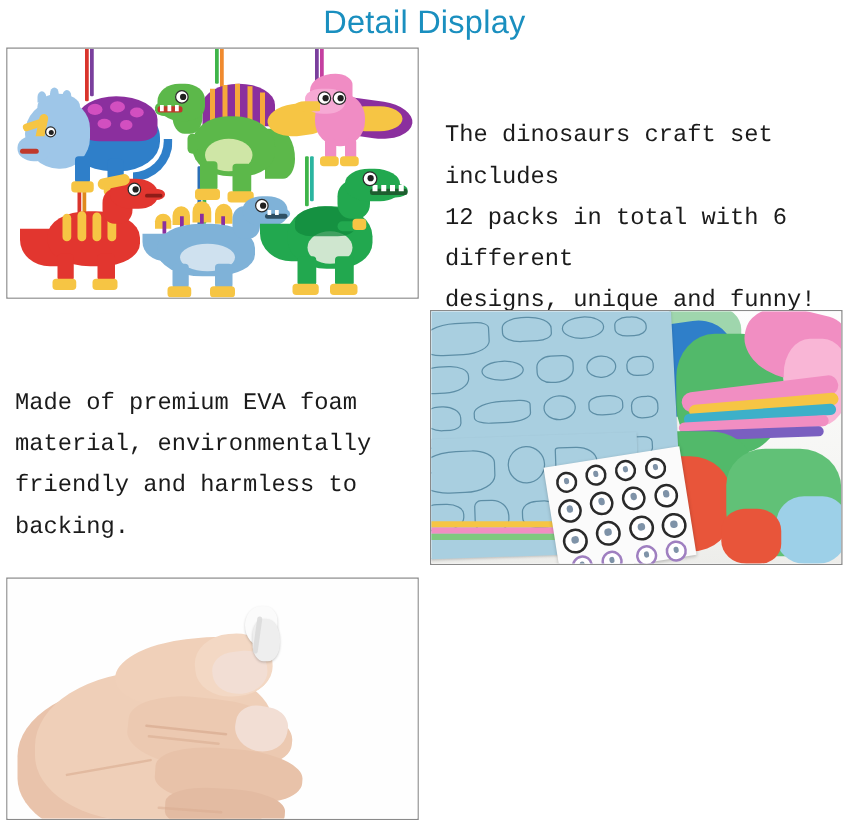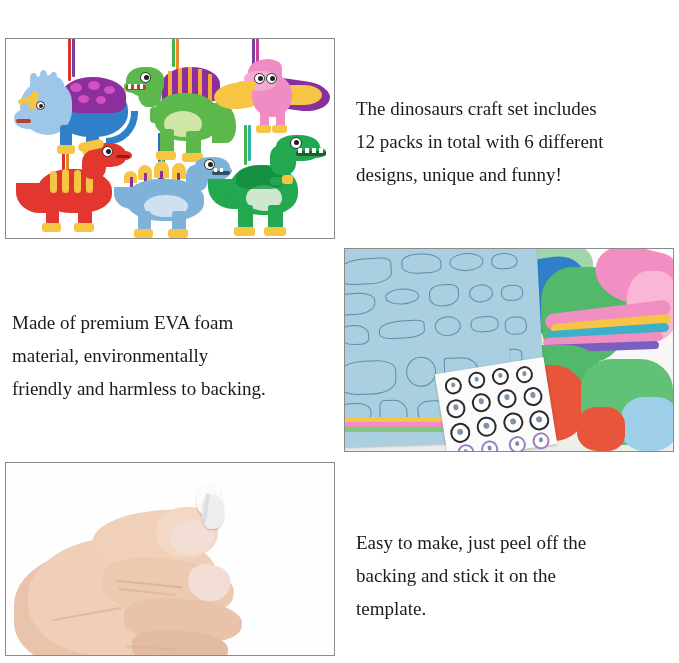--- a/index.html
+++ b/index.html
@@ -25,21 +25,21 @@
     background: #ffffff;
     overflow: hidden;
   }
   .photo { position: absolute; inset: 0; overflow: hidden; background: #fff; }
 
   .blurb {
     position: absolute;
     color: #1b1b1b;
     font-size: 19px;
     line-height: 33px;
-    font-family: Liberation Serif, serif;
+    font-family: Liberation Mono, monospace;
     white-space: pre-line;
   }
 
   
   #panel-dinos { left: 5px; top: 38px; width: 330px; height: 201px; }
   .dino { position: absolute; }
   .string { position: absolute; width: 2px; border-radius: 1px; }
   .string.b { width: 3px; }
 
   
@@ -72,20 +72,21 @@
   #hand-bg { position: absolute; inset: 0; background: #fefefe; }
   .finger { position: absolute; border-radius: 40% 40% 45% 45%; }
   .nail { position: absolute; background: #f2ded4; border-radius: 45% 45% 55% 55%; }
   .peel { position: absolute; background: #f7f7f7; box-shadow: 0 1px 2px rgba(0,0,0,.2); }
 </style>
 </head>
 <body>
 
 <div id="page">
 
+  <div id="page-title">Detail Display</div>
 
   <div class="panel" id="panel-dinos">
     <div class="photo">
 
       <div class="string b" style="left:62px;top:-2px;height:44px;background:#d9342c;"></div>
       <div class="string b" style="left:66px;top:-2px;height:40px;background:#7a3f9d;"></div>
       <div class="string b" style="left:166px;top:-2px;height:30px;background:#3fb54a;"></div>
       <div class="string b" style="left:170px;top:-2px;height:36px;background:#f08a2e;"></div>
       <div class="string b" style="left:246px;top:-2px;height:30px;background:#7a3f9d;"></div>
       <div class="string b" style="left:250px;top:-2px;height:26px;background:#c43fa0;"></div>
@@ -423,17 +424,14 @@
       <div style="position:absolute;left:112px;top:128px;width:58px;height:2px;background:#d9ab90;border-radius:2px;transform:rotate(6deg);opacity:.55;"></div>
       <div style="position:absolute;left:46px;top:150px;width:70px;height:2px;background:#d9ab90;border-radius:2px;transform:rotate(-10deg);opacity:.6;"></div>
       <div style="position:absolute;left:120px;top:184px;width:52px;height:2px;background:#d9ab90;border-radius:2px;transform:rotate(4deg);opacity:.5;"></div>
 
       <div class="peel" style="left:190px;top:22px;width:26px;height:32px;border-radius:48% 38% 36% 52%;background:#fbfbfb;"></div>
       <div class="peel" style="left:196px;top:32px;width:22px;height:34px;border-radius:40% 50% 44% 40%;background:#eeeeee;"></div>
       <div style="position:absolute;left:198px;top:30px;width:4px;height:30px;background:#d8d8d8;border-radius:2px;transform:rotate(8deg);opacity:.8;"></div>
     </div>
   </div>
 
-  <div class="blurb" id="blurb-easy" style="left:356px;top:526px;width:312px;">Easy to make, just peel off the
-backing and stick it on the
-template.</div>
 
 </div>
 
 </body></html>

